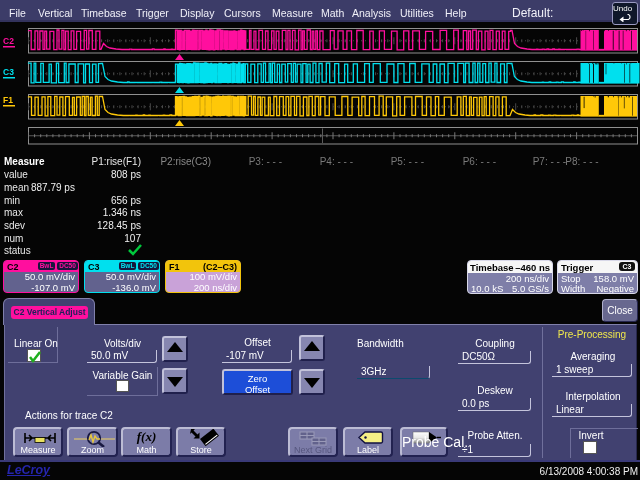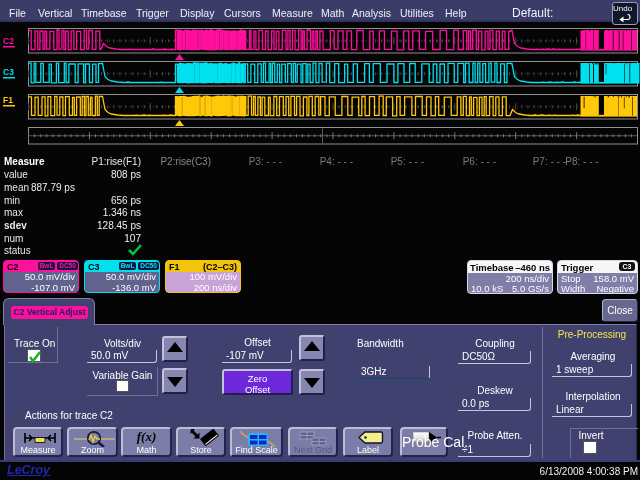--- a/index.html
+++ b/index.html
@@ -114,21 +114,21 @@
 <polygon points="175,60.0 184,60.0 179.5,54.0" fill="#ff0f9e"></polygon>
 <polygon points="175,93.0 184,93.0 179.5,87.0" fill="#00e0ee"></polygon>
 <polygon points="175,126.0 184,126.0 179.5,120.0" fill="#ffc808"></polygon>
 <polygon points="639,70.5 639,79.5 632,75" fill="#00e0ee"></polygon>
 </svg>
 <div style="position:absolute;left:4px;top:156px;font-size:10px;font-weight:bold;color:#ffffff">Measure</div>
 <div style="position:absolute;left:4px;top:169px;font-size:10px;font-weight:normal;color:#e8e8e8">value</div>
 <div style="position:absolute;left:4px;top:182px;font-size:10px;font-weight:normal;color:#e8e8e8">mean</div>
 <div style="position:absolute;left:4px;top:195px;font-size:10px;font-weight:normal;color:#e8e8e8">min</div>
 <div style="position:absolute;left:4px;top:207px;font-size:10px;font-weight:normal;color:#e8e8e8">max</div>
-<div style="position:absolute;left:4px;top:220px;font-size:10px;font-weight:bold;color:#e8e8e8">sdev</div>
+<div style="position:absolute;left:4px;top:220px;font-size:10px;font-weight:normal;color:#e8e8e8">sdev</div>
 <div style="position:absolute;left:4px;top:233px;font-size:10px;font-weight:normal;color:#e8e8e8">num</div>
 <div style="position:absolute;left:4px;top:245px;font-size:10px;font-weight:normal;color:#e8e8e8">status</div>
 <div style="position:absolute;left:31px;top:156px;width:110px;text-align:right;font-size:10px;color:#e8e8e8">P1:rise(F1)</div>
 <div style="position:absolute;left:101px;top:156px;width:110px;text-align:right;font-size:10px;color:#8a8a8a">P2:rise(C3)</div>
 <div style="position:absolute;left:172px;top:156px;width:110px;text-align:right;font-size:10px;color:#7a7a7a">P3: - - -</div>
 <div style="position:absolute;left:243px;top:156px;width:110px;text-align:right;font-size:10px;color:#7a7a7a">P4: - - -</div>
 <div style="position:absolute;left:314px;top:156px;width:110px;text-align:right;font-size:10px;color:#7a7a7a">P5: - - -</div>
 <div style="position:absolute;left:386px;top:156px;width:110px;text-align:right;font-size:10px;color:#7a7a7a">P6: - - -</div>
 <div style="position:absolute;left:456px;top:156px;width:110px;text-align:right;font-size:10px;color:#7a7a7a">P7: - - -</div>
 <div style="position:absolute;left:527px;top:156px;width:110px;text-align:center;font-size:10px;color:#7a7a7a">P8: - - -</div>
@@ -182,42 +182,42 @@
 <div style="position:absolute;right:3px;top:12px;font-size:9.5px;color:#fff">158.0 mV</div>
 <div style="position:absolute;left:3px;top:22px;font-size:9.5px;color:#fff">Width</div>
 <div style="position:absolute;right:3px;top:22px;font-size:9.5px;color:#fff">Negative</div>
 </div>
 <div style="position:absolute;left:4px;top:324px;width:633px;height:136px;background:#414170;border-top:1px solid #8080ab;border-left:1px solid #70709c;border-right:1px solid #28284e"></div>
 <div style="position:absolute;left:3px;top:298px;width:92px;height:27px;background:#414170;border:1px solid #8080ab;border-bottom:none;border-radius:6px 6px 0 0">
 <div style="position:absolute;left:7px;top:7px;width:77px;height:13px;background:#ff0f9e;border-radius:3px;text-align:center;font-size:8.5px;color:#20205a;line-height:13px;font-weight:bold">C2 Vertical Adjust</div>
 </div>
 <div style="position:absolute;left:602px;top:299px;width:36px;height:23px;background:#68688f;border:1px solid;border-color:#b0b0cc #26264f #26264f #b0b0cc;border-radius:4px;color:#fff;font-size:10px;text-align:center;line-height:21px">Close</div>
 <div style="position:absolute;left:8px;top:327px;width:50px;height:36px;border-right:1px solid #6e6e9a;border-bottom:1px solid #6e6e9a"></div>
-<div style="position:absolute;left:14px;top:338px;font-size:10px;color:#fff;white-space:nowrap">Trace On</div>
+<div style="position:absolute;left:14px;top:338px;font-size:10px;color:#fff;white-space:nowrap">Linear On</div>
 <div style="position:absolute;left:27px;top:349px;width:14px;height:13px;background:#fff;border:1px solid #555"><svg width="14" height="13">
         <path d="M2,6 L5,10 L12,1" stroke="#1faf1f" stroke-width="2.5" fill="none"></path>
       </svg></div>
 <div style="position:absolute;left:87px;top:338px;width:71px;text-align:center;font-size:10px;color:#fff;white-space:nowrap">Volts/div</div>
 <div style="position:absolute;left:87px;top:350px;width:70px;height:13px;border-bottom:1px solid #c4c4dc;border-right:1px solid #c4c4dc;border-radius:0 0 3px 0;font-size:10px;color:#fff;padding-left:4px;white-space:nowrap">50.0 mV</div>
 <div style="position:absolute;left:87px;top:370px;width:71px;text-align:center;font-size:10px;color:#fff;white-space:nowrap">Variable Gain</div>
 <div style="position:absolute;left:87px;top:367px;width:71px;height:29px;border-right:1px solid #6e6e9a;border-bottom:1px solid #6e6e9a"></div>
 <div style="position:absolute;left:116px;top:380px;width:13px;height:12px;background:#fff;border:1px solid #555"></div>
 <div style="position:absolute;left:162px;top:336px;width:26px;height:26px;background:#8686b0;border:2px solid;border-color:#c2c2da #20204c #20204c #c2c2da;border-radius:3px">
       <svg width="26" height="26" style="position:absolute;left:-2px;top:-2px">
         <polygon points="5,16 21,16 13,6" fill="#000"></polygon>
       </svg>
     </div>
 <div style="position:absolute;left:162px;top:368px;width:26px;height:26px;background:#8686b0;border:2px solid;border-color:#c2c2da #20204c #20204c #c2c2da;border-radius:3px">
       <svg width="26" height="26" style="position:absolute;left:-2px;top:-2px">
         <polygon points="5,9 21,9 13,19" fill="#000"></polygon>
       </svg>
     </div>
 <div style="position:absolute;left:222px;top:337px;width:71px;text-align:center;font-size:10px;color:#fff;white-space:nowrap">Offset</div>
 <div style="position:absolute;left:222px;top:350px;width:70px;height:13px;border-bottom:1px solid #c4c4dc;border-right:1px solid #c4c4dc;border-radius:0 0 3px 0;font-size:10px;color:#fff;padding-left:4px;white-space:nowrap">-107 mV</div>
-<div style="position:absolute;left:222px;top:369px;width:71px;height:26px;background:#6d28d9;border:2px solid;border-color:#c2c2da #20204c #20204c #c2c2da;border-radius:3px;color:#fff;font-size:9.5px;text-align:center;line-height:11px;padding-top:2px">Zero<br>Offset</div>
+<div style="position:absolute;left:222px;top:369px;width:71px;height:26px;background:#1d4ed8;border:2px solid;border-color:#c2c2da #20204c #20204c #c2c2da;border-radius:3px;color:#fff;font-size:9.5px;text-align:center;line-height:11px;padding-top:2px">Zero<br>Offset</div>
 <div style="position:absolute;left:299px;top:335px;width:26px;height:26px;background:#8686b0;border:2px solid;border-color:#c2c2da #20204c #20204c #c2c2da;border-radius:3px">
       <svg width="26" height="26" style="position:absolute;left:-2px;top:-2px">
         <polygon points="5,16 21,16 13,6" fill="#000"></polygon>
       </svg>
     </div>
 <div style="position:absolute;left:299px;top:369px;width:26px;height:26px;background:#8686b0;border:2px solid;border-color:#c2c2da #20204c #20204c #c2c2da;border-radius:3px">
       <svg width="26" height="26" style="position:absolute;left:-2px;top:-2px">
         <polygon points="5,9 21,9 13,19" fill="#000"></polygon>
       </svg>
     </div>
@@ -264,31 +264,20 @@
         <g transform="translate(23,9)">
           <path d="M-10,-7 l4,0 -1.5,1.5 4,4 2,-2 0,6 -6,0 2,-2 -4,-4 -1.5,1.5 z" fill="#000" transform="translate(-2,-2)"></path>
           <g transform="rotate(-38)">
             <rect x="-3" y="-1" width="17" height="9" fill="#000"></rect>
             <line x1="-2" y1="6.5" x2="13" y2="6.5" stroke="#fff" stroke-width="1.2"></line>
           </g>
         </g>
       </svg>
       <div style="position:absolute;left:0;bottom:0px;width:100%;text-align:center;font-size:9px;color:#fff;white-space:nowrap">Store</div>
     </div>
-<div style="position:absolute;left:230px;top:427px;width:53px;height:30px;background:#7c7ca8;border:2px solid;border-color:#bcbcd4 #222250 #222250 #bcbcd4;border-radius:4px">
-      <svg width="47" height="18" style="position:absolute;left:2px;top:0px">
-        <path d="M6,2 q6,8 17,8 t18,8" stroke="#c8a850" stroke-width="1.6" fill="none"></path>
-        <rect x="14" y="4" width="20" height="13" rx="2" fill="#28b4f8"></rect>
-        <rect x="16" y="6" width="7.5" height="4" fill="#1028c8"></rect>
-        <rect x="25" y="6" width="7.5" height="4" fill="#1028c8"></rect>
-        <rect x="16" y="11.5" width="7.5" height="4" fill="#1028c8"></rect>
-        <rect x="25" y="11.5" width="7.5" height="4" fill="#1028c8"></rect>
-      </svg>
-      <div style="position:absolute;left:0;bottom:0px;width:100%;text-align:center;font-size:9px;color:#fff;white-space:nowrap">Find Scale</div>
-    </div>
 <div style="position:absolute;left:288px;top:427px;width:50px;height:30px;background:#7c7ca8;border:2px solid;border-color:#bcbcd4 #222250 #222250 #bcbcd4;border-radius:4px">
       <svg width="45" height="17" style="position:absolute;left:2px;top:1px">
         <g stroke="#9a9ab8" fill="#62628c">
           <rect x="8" y="2" width="14" height="7"></rect>
           <line x1="15" y1="2" x2="15" y2="9"></line>
           <line x1="8" y1="5.5" x2="22" y2="5.5"></line>
           <rect x="20" y="8" width="14" height="7"></rect>
           <line x1="27" y1="8" x2="27" y2="15"></line>
           <line x1="20" y1="11.5" x2="34" y2="11.5"></line>
         </g>

